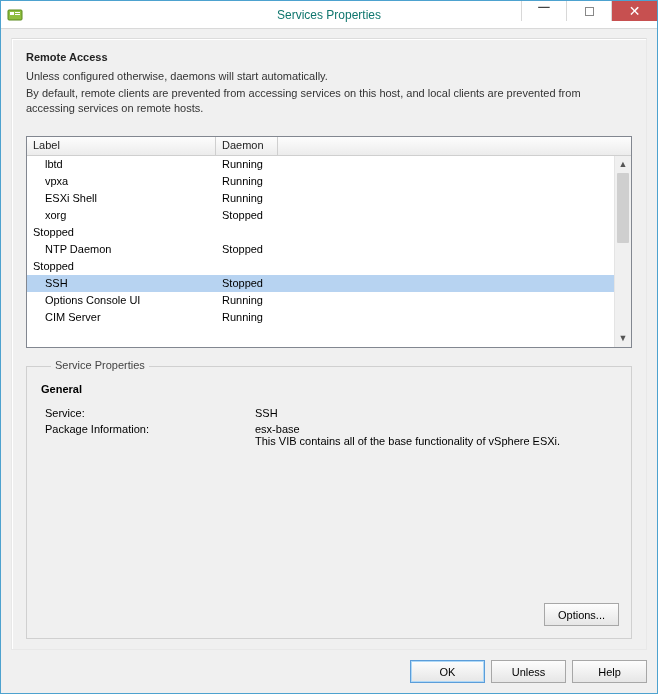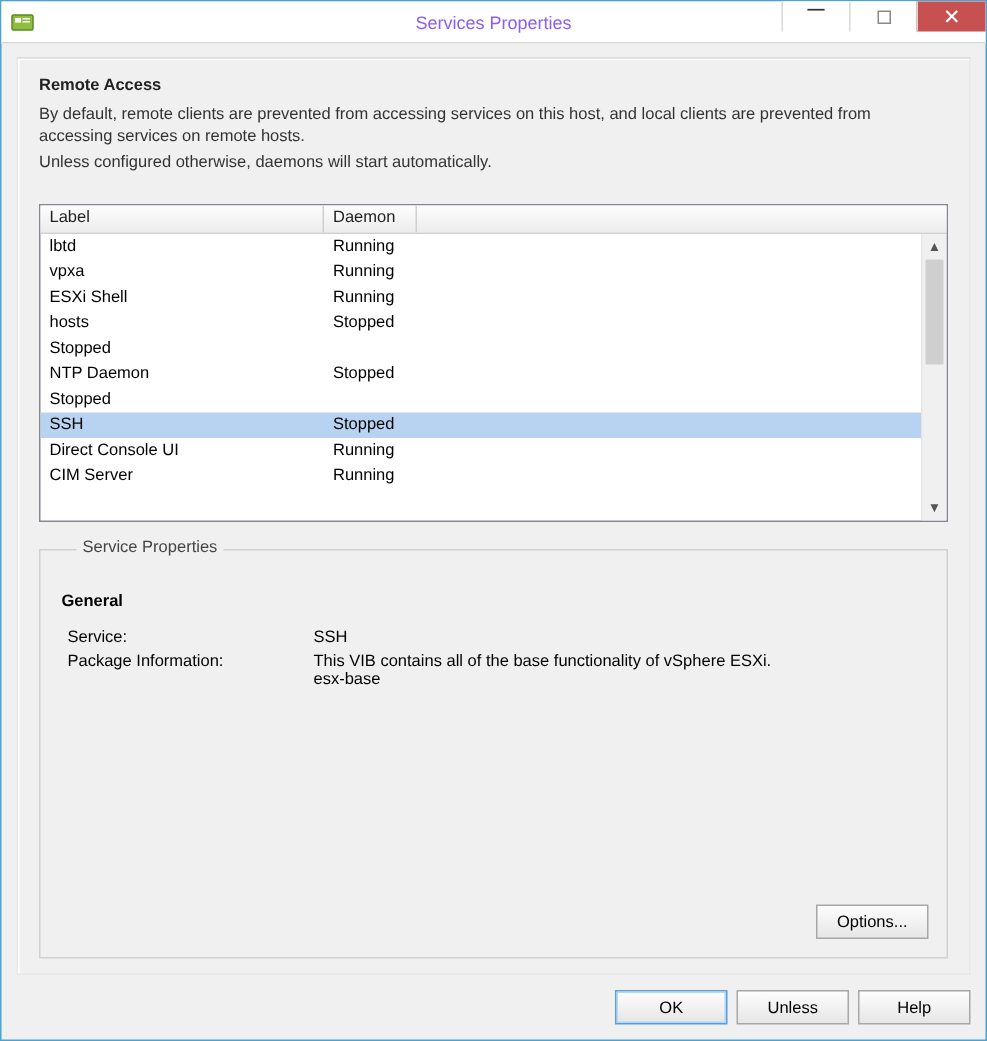--- a/index.html
+++ b/index.html
@@ -30,21 +30,21 @@
   }
   .titlebar .icon {
     width: 16px; height: 16px;
     margin: 0 6px;
   }
   .titlebar .title {
     position: absolute;
     left: 0; right: 0;
     text-align: center;
     font-size: 12px;
-    color: #8b5cf6;
+    color: #0f766e;
     pointer-events: none;
   }
   .win-controls {
     position: absolute;
     right: 0; top: 0;
     display: flex;
     height: 20px;
   }
   .win-btn {
     width: 45px;
@@ -125,21 +125,21 @@
   .lv-body {
     flex:1;
     overflow: hidden;
   }
   .lv-row {
     display:flex;
     height: 17px;
     align-items:center;
     font-size: 11px;
   }
-  .lv-row .c1 { width:189px; padding-left:6px; white-space: nowrap; overflow:hidden; text-overflow:ellipsis;}
+  .lv-row .c1 { width:189px; padding-left:18px; white-space: nowrap; overflow:hidden; text-overflow:ellipsis;}
   .lv-row .c2 { width:62px; padding-left:6px;}
   .lv-row.selected {
     background:#b7d3f1;
   }
   .lv-row.selected .c1, .lv-row.selected .c2 { color:#000; }
   .lv-scroll {
     width:17px;
     background:#f0f0f0;
     display:flex;
     flex-direction:column;
@@ -170,23 +170,23 @@
   }
   .groupbox-legend {
     position:absolute;
     top:-8px; left:24px;
     background:#f0f0f0;
     padding:0 4px;
     font-size:11px; color:#444;
   }
   .general-title {
     font-weight:bold;
-    margin: 18px 0 12px 2px;
-  }
-  .kv-row { display:flex; margin-bottom:4px; }
+    margin: 6px 0 12px 2px;
+  }
+  .kv-row { display:flex; margin-bottom:4px;gap:46px; }
   .kv-label { width:170px; padding-left:6px; }
   .kv-value { flex:1; }
   .options-btn-row {
     display:flex; justify-content:flex-end; margin-top:auto;
   }
   .btn {
     min-width: 75px;
     height: 23px;
     background: linear-gradient(#fdfdfd,#e6e6e6);
     border:1px solid #a7a7a7;
@@ -231,22 +231,22 @@
       <div class="win-btn close">
           <span>✕</span>
         </div>
     </div>
   </div>
 
   <div class="client">
     <div class="card">
 
       <div class="section-title">Remote Access</div>
+      <div class="desc">Unless configured otherwise, daemons will start automatically.</div>
       <div class="desc">By default, remote clients are prevented from accessing services on this host, and local clients are prevented from accessing services on remote hosts.</div>
-      <div class="desc">Unless configured otherwise, daemons will start automatically.</div>
 
       <div class="listview-wrap">
         <div class="lv-headers">
           <div class="lv-h label">Label</div>
           <div class="lv-h daemon">Daemon</div>
           <div class="lv-h rest"></div>
         </div>
         <div class="lv-body-wrap">
           <div class="lv-body" id="lv-body">
               <div class="lv-row">
@@ -255,39 +255,39 @@
               </div>
               <div class="lv-row">
                 <div class="c1">vpxa</div>
                 <div class="c2">Running</div>
               </div>
               <div class="lv-row">
                 <div class="c1">ESXi Shell</div>
                 <div class="c2">Running</div>
               </div>
               <div class="lv-row">
-                <div class="c1">hosts</div>
+                <div class="c1">xorg</div>
                 <div class="c2">Stopped</div>
               </div>
               <div class="lv-row">
                 <div class="c2">Stopped</div>
               </div>
               <div class="lv-row">
                 <div class="c1">NTP Daemon</div>
                 <div class="c2">Stopped</div>
               </div>
               <div class="lv-row">
                 <div class="c2">Stopped</div>
               </div>
               <div class="lv-row selected">
                 <div class="c1">SSH</div>
                 <div class="c2">Stopped</div>
               </div>
               <div class="lv-row">
-                <div class="c1">Direct Console UI</div>
+                <div class="c1">Options Console UI</div>
                 <div class="c2">Running</div>
               </div>
               <div class="lv-row">
                 <div class="c1">CIM Server</div>
                 <div class="c2">Running</div>
               </div>
             </div>
           <div class="lv-scroll">
             <div class="lv-sb-btn">▲</div>
             <div class="lv-sb-track">
@@ -302,22 +302,22 @@
         <div class="groupbox-legend">Service Properties</div>
         <div class="general-title">General</div>
 
         <div class="kv-row">
           <div class="kv-label">Service:</div>
           <div class="kv-value">SSH</div>
         </div>
         <div class="kv-row">
           <div class="kv-label">Package Information:</div>
           <div class="kv-value">
+            <div>esx-base</div>
             <div>This VIB contains all of the base functionality of vSphere ESXi.</div>
-            <div>esx-base</div>
           </div>
         </div>
 
         <div class="options-btn-row">
           <button class="btn">Options...</button>
         </div>
       </div>
 
     </div>
 

